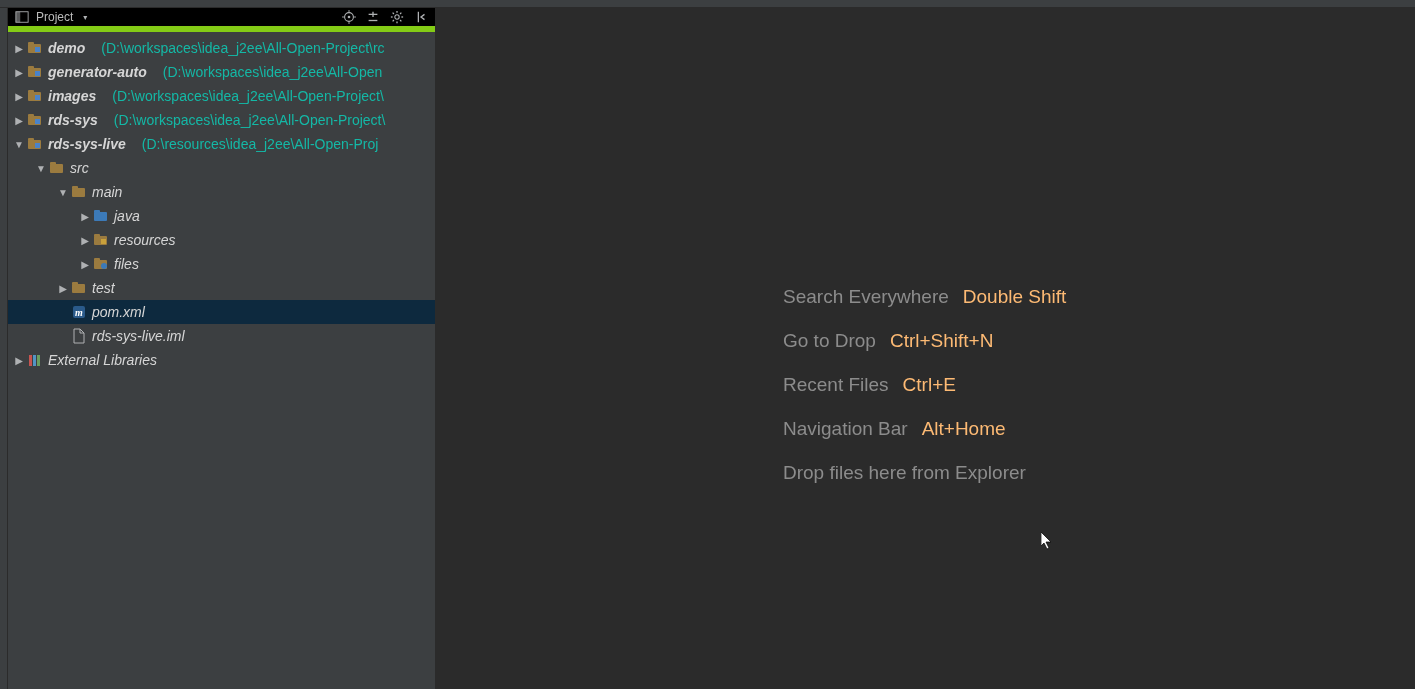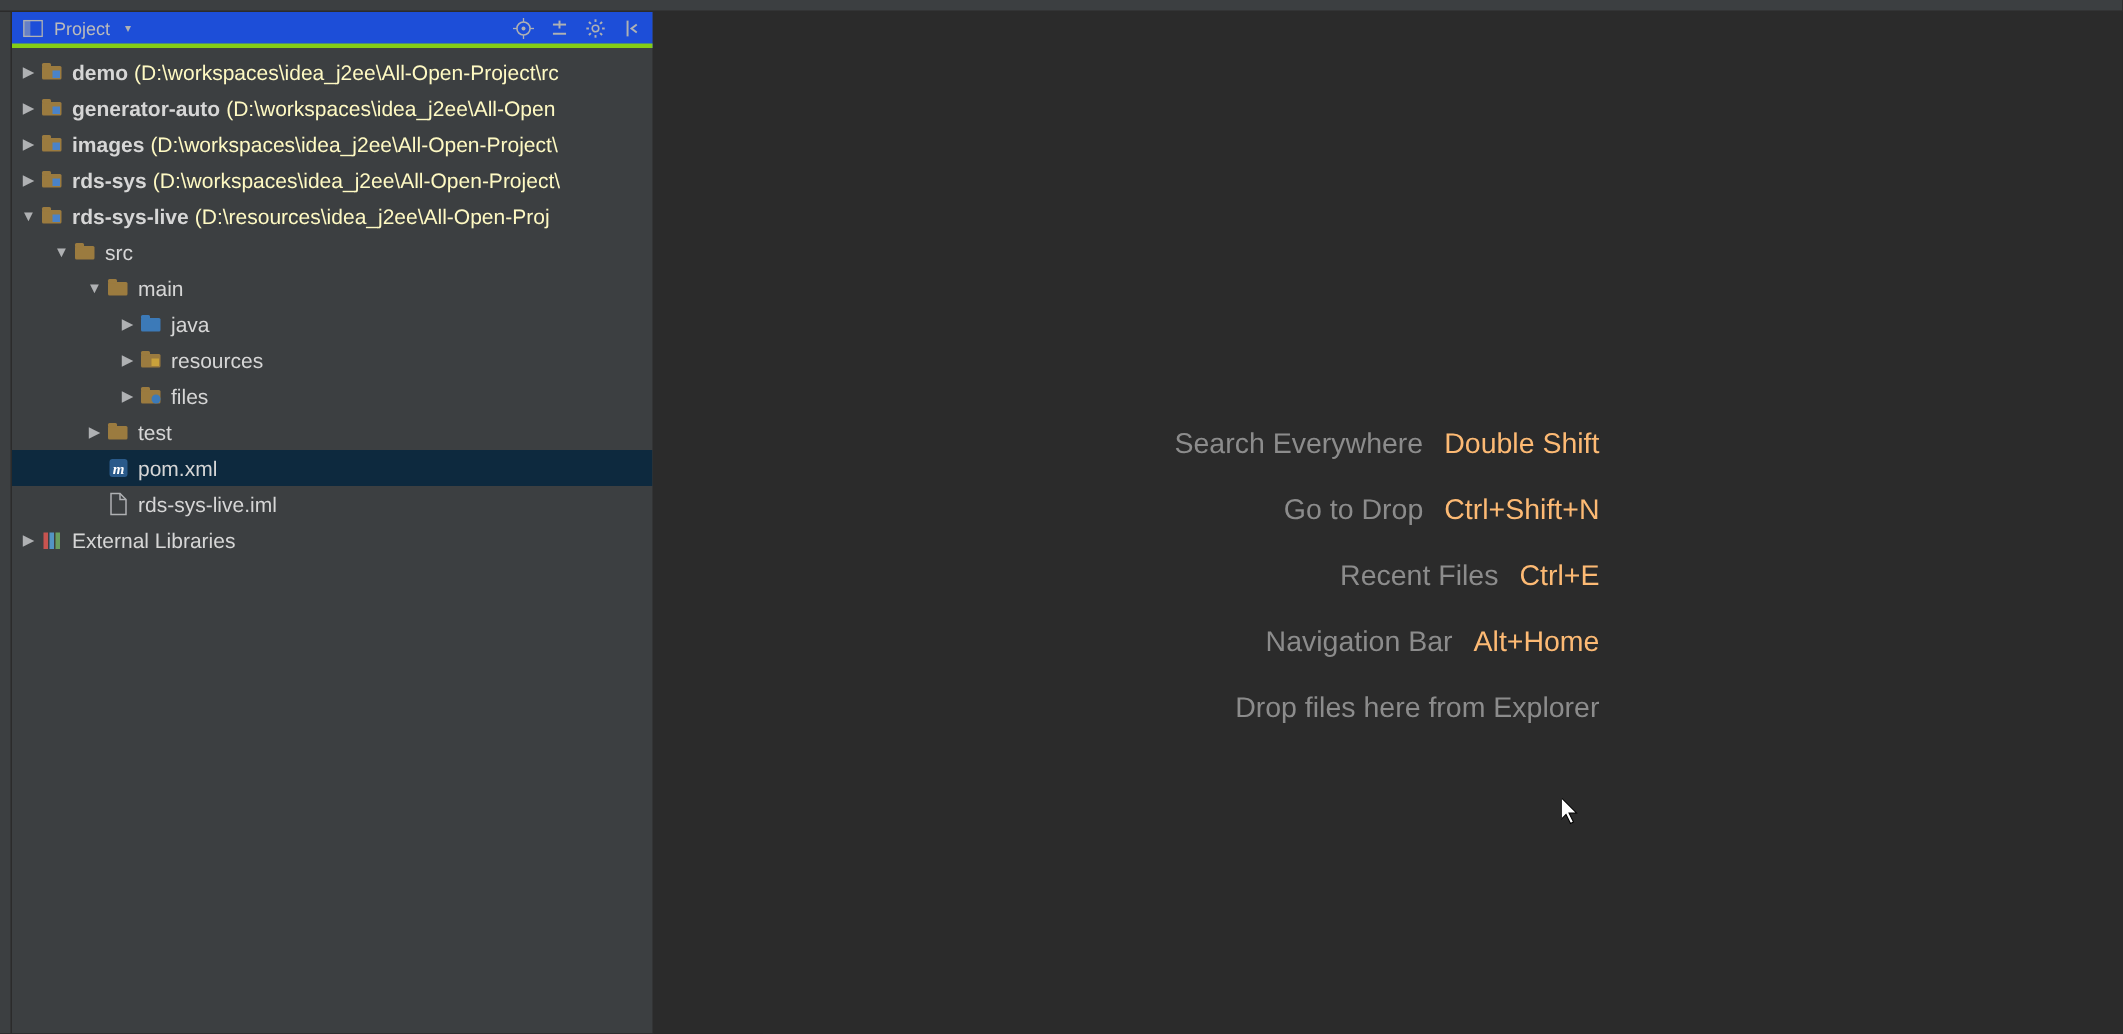--- a/index.html
+++ b/index.html
@@ -33,22 +33,22 @@
     background: #3c3f41;
     display: flex;
     flex-direction: column;
     border-right: 1px solid #2b2b2b;
   }
   .panel-header {
     height: 24px;
     display: flex;
     align-items: center;
     padding: 0 6px;
-    background: #1d4ed8;
-    border-bottom: 3px solid #84cc16;
+    background: #000000;
+    border-bottom: 6px solid #84cc16;
     font-size: 12px;
     color: #bbbbbb;
   }
   .panel-header .title-area {
     display: flex;
     align-items: center;
     gap: 6px;
     flex: 1;
   }
   .panel-header .toolbar {
@@ -92,40 +92,40 @@
   }
   .arrow.empty { visibility: hidden; }
   .node-icon {
     width: 18px;
     display: inline-flex;
     align-items: center;
     justify-content: center;
     flex-shrink: 0;
     margin-right: 4px;
   }
-  .node-label { color: #d6d6d6; font-weight: bold; }
+  .node-label { color: #d6d6d6; font-weight: bold; font-style: italic; }
   .node-label.normal { font-weight: normal; }
-  .node-path { color: #fef9c3; margin-left: 4px; font-weight: normal; }
+  .node-path { color: #14b8a6; margin-left: 16px; font-weight: normal; }
   .indent { display: inline-block; flex-shrink: 0; }
 
   .editor-area {
     flex: 1;
     background: #2b2b2b;
     position: relative;
   }
   .tips {
     position: absolute;
     left: 347px;
     top: 278px;
     display: flex;
     flex-direction: column;
     gap: 22px;
     font-size: 19px;
   }
-  .tip-line { display: flex; align-items: center; gap: 14px; justify-content: flex-end; }
+  .tip-line { display: flex; align-items: center; gap: 14px; }
   .tip-label { color: #8c8c8c; }
   .tip-shortcut { color: #fdba74; }
 
   .cursor {
     position: absolute;
     left: 605px;
     top: 524px;
     pointer-events: none;
   }
 </style>

